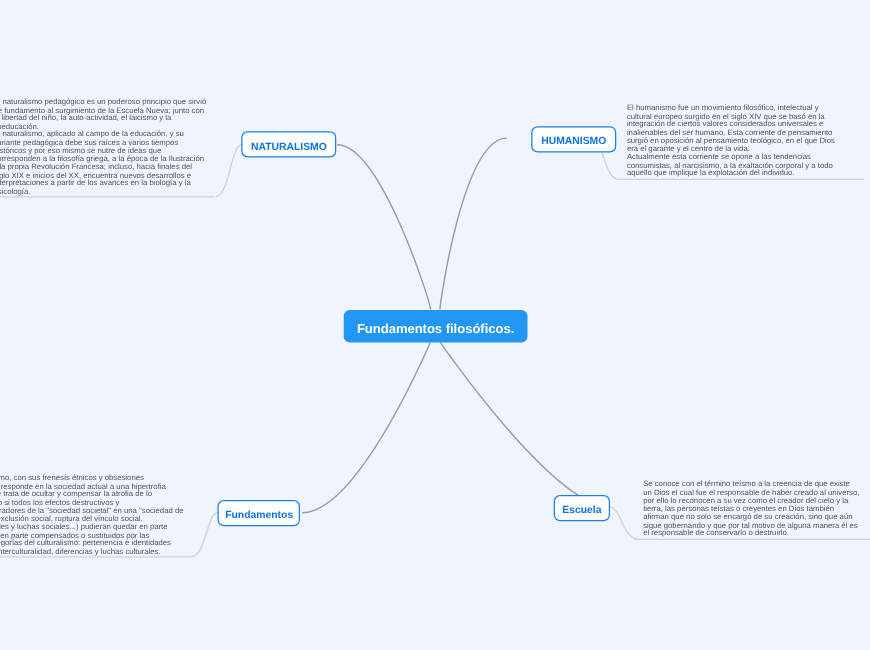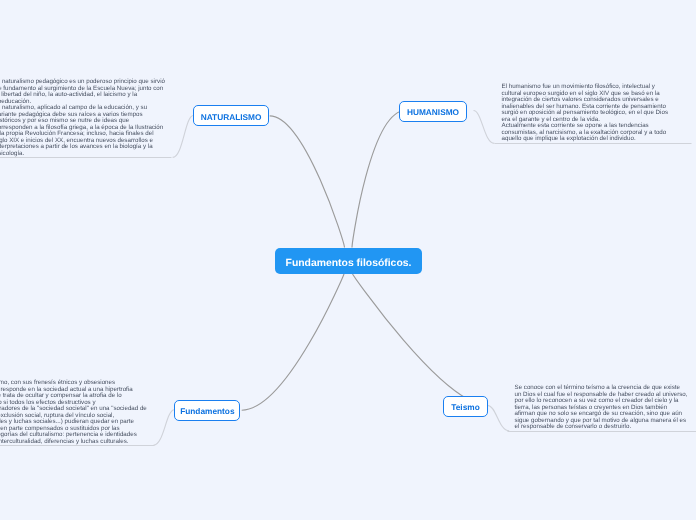--- a/index.html
+++ b/index.html
@@ -43,28 +43,28 @@
     </g>
   </svg>
 
   <div class="node root" style="left:275.4px;top:247.7px;width:146.2px;height:26.1px;">
     <span>Fundamentos filosóficos.</span>
   </div>
 
   <div class="node branch" style="left:193.4px;top:104.9px;width:75.4px;height:21.6px;">
     <span style="top:1.7px">NATURALISMO</span>
   </div>
-  <div class="node branch" style="left:399px;top:101.2px;width:68px;height:21px;">
+  <div class="node branch" style="left:425px;top:101.2px;width:68px;height:21px;">
     <span style="top:0px">HUMANISMO</span>
   </div>
   <div class="node branch" style="left:174.4px;top:399.7px;width:65.9px;height:21px;">
     <span style="top:1px">Fundamentos</span>
   </div>
   <div class="node branch" style="left:443.2px;top:395.7px;width:44.6px;height:21px;">
-    <span style="top:1.2px">Teismo</span>
+    <span style="top:1.2px">Escuela</span>
   </div>
 
   <div class="note" style="left:-13.3px;top:70px;width:185.3px;height:88px;">
     <div class="inner">
         <p>
           <span class="ln">El naturalismo pedagógico es un poderoso principio que sirvió</span>
           <span class="ln">de fundamento al surgimiento de la Escuela Nueva; junto con</span>
           <span class="ln">la libertad del niño, la auto-actividad, el laicismo y la</span>
           <span class="ln">coeducación.</span>
         </p>

